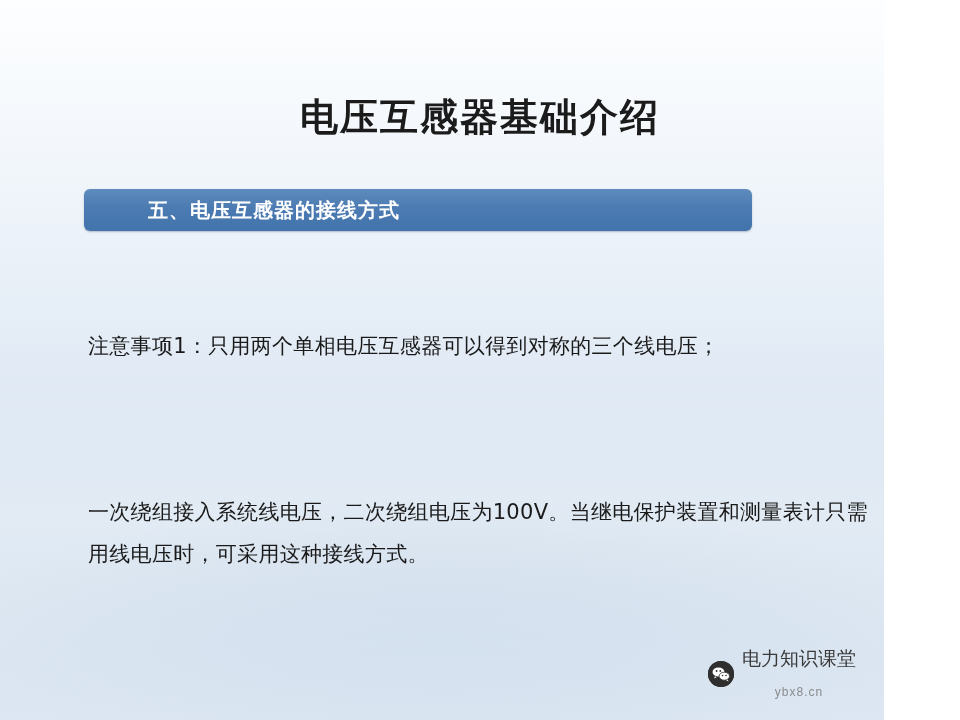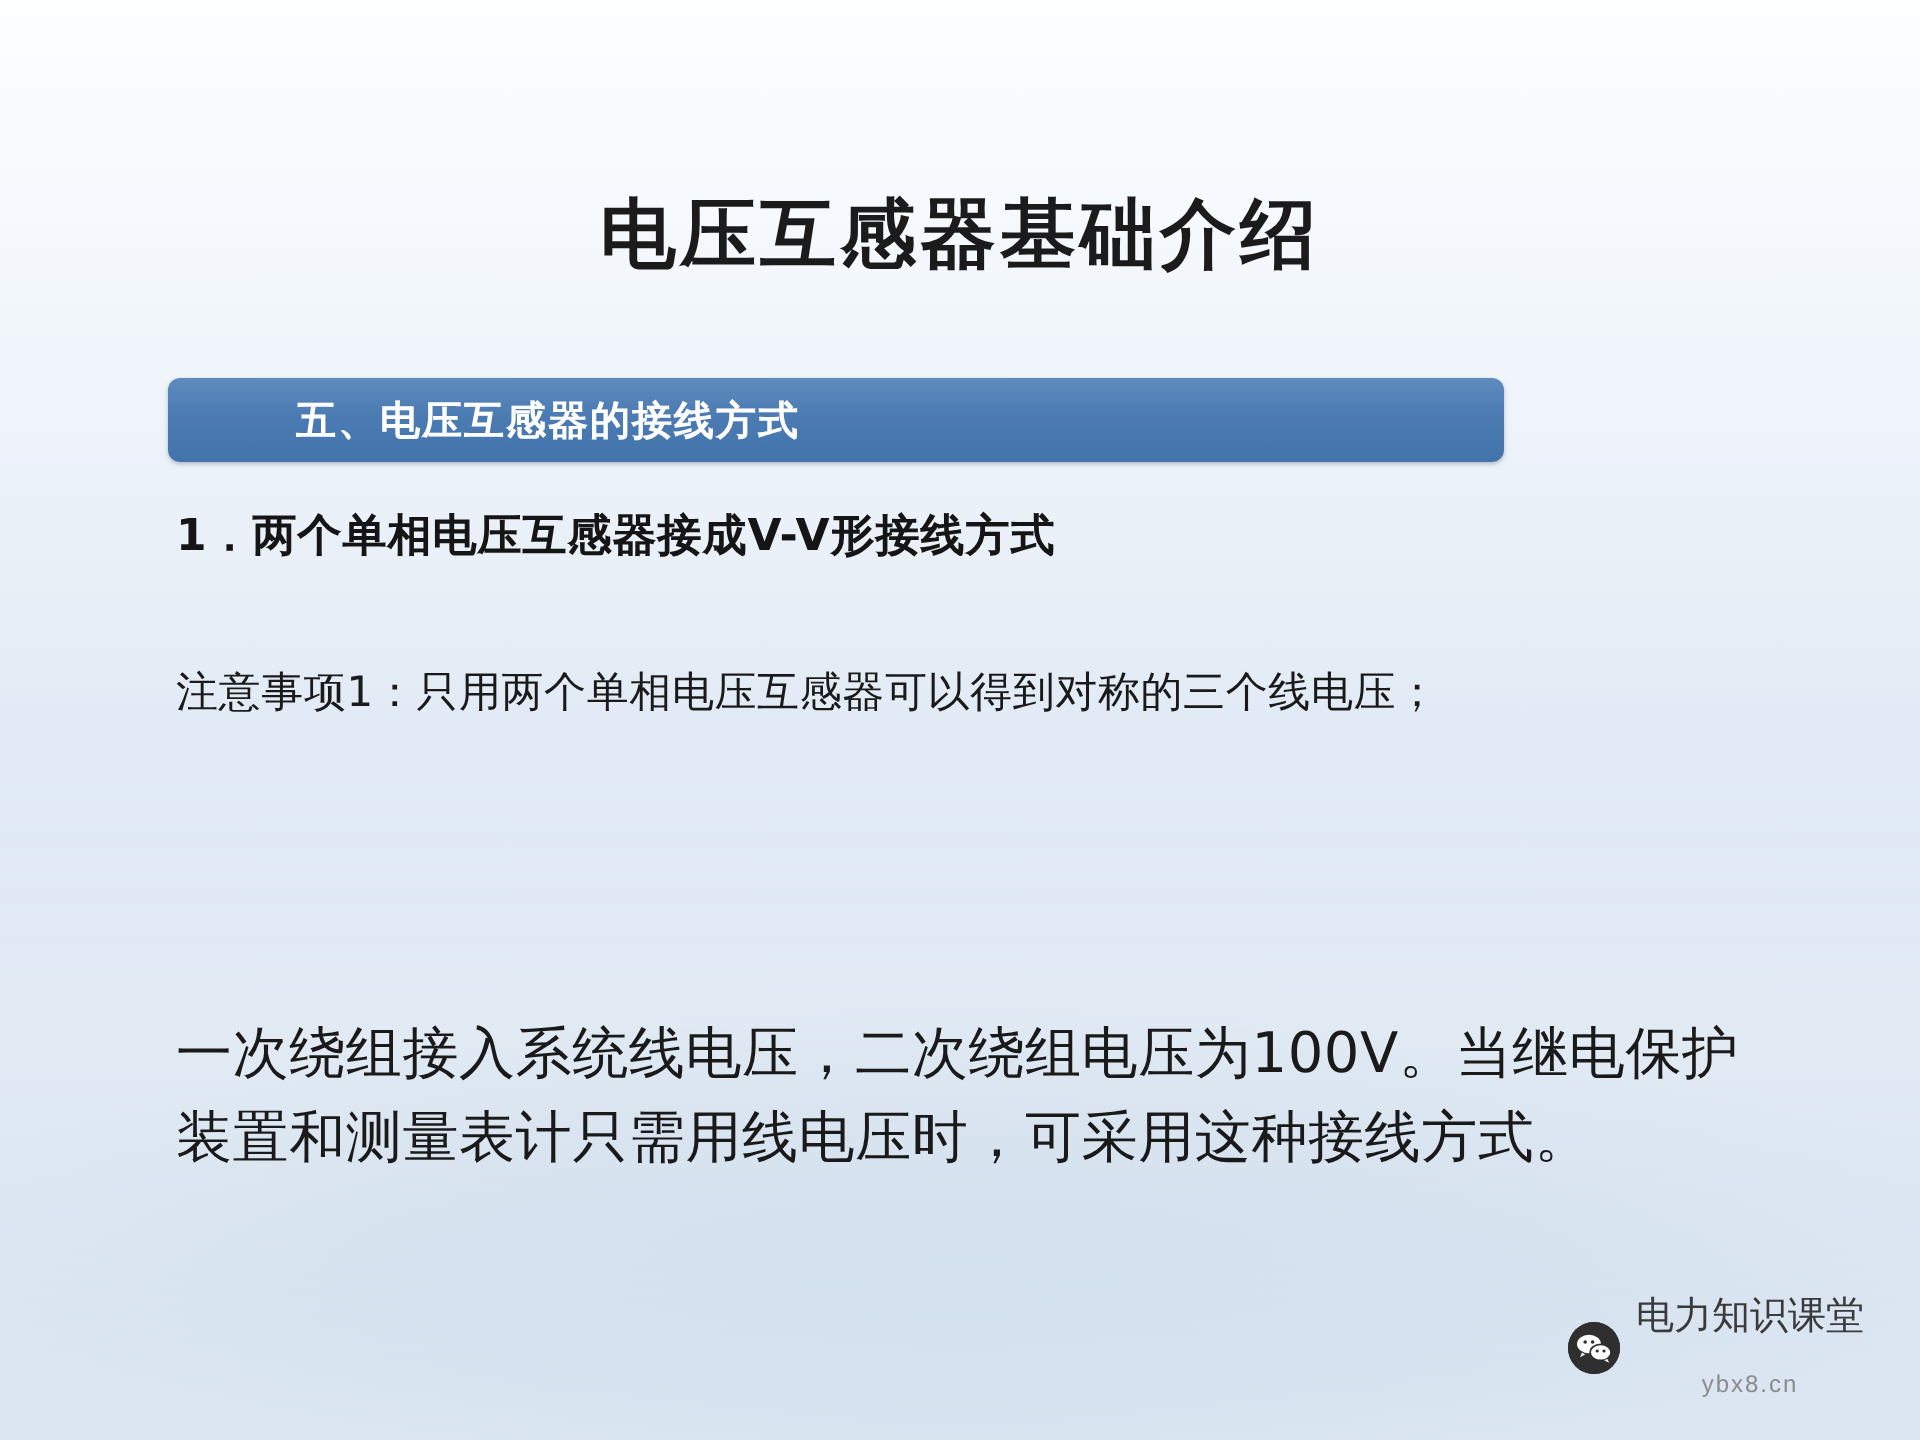--- a/index.html
+++ b/index.html
@@ -7,21 +7,21 @@
     padding: 0;
   }
   body {
     width: 960px;
     height: 720px;
     font-family: "Liberation Sans", sans-serif;
     overflow: hidden;
   }
   .slide {
     position: relative;
-    width: 960px;
+    width: 884px;
     height: 720px;
     box-sizing: border-box;
     background:
       radial-gradient(ellipse 120% 60% at 50% 105%, rgba(150,178,208,0.85) 0%, rgba(150,178,208,0.0) 60%),
       linear-gradient(180deg, #fdfeff 0%, #f4f8fc 18%, #e9f0f8 38%, #dfe9f4 55%, #d2e0ee 72%, #c2d4e7 88%, #b5c9e0 100%);
     overflow: hidden;
   }
   .slide::after {
     content: "";
     position: absolute;
@@ -92,24 +92,24 @@
     position: absolute;
     top: 438px;
     left: 88px;
     font-size: 21px;
     color: #1a1a1a;
     letter-spacing: 0.3px;
     font-family: "DejaVu Sans", "Liberation Sans", sans-serif;
   }
   .note-2-body {
     position: absolute;
-    top: 506px;
+    top: 491px;
     left: 88px;
     width: 800px;
-    font-size: 28px;
+    font-size: 21px;
     line-height: 42px;
     color: #1a1a1a;
     letter-spacing: 0.3px;
     font-family: "DejaVu Sans", "Liberation Sans", sans-serif;
   }
   .footer {
     position: absolute;
     right: 28px;
     bottom: 22px;
     display: flex;
@@ -151,21 +151,20 @@
 
 <div class="slide">
   <div class="slide-inner">
 
     <div class="title">电压互感器基础介绍</div>
 
     <div class="section-bar">
       <div class="section-bar-text">五、电压互感器的接线方式</div>
     </div>
 
-    <div class="heading-1">1．两个单相电压互感器接成V-V形接线方式</div>
 
     <div class="note-1">注意事项1：只用两个单相电压互感器可以得到对称的三个线电压；</div>
 
 
     <div class="note-2-body">一次绕组接入系统线电压，二次绕组电压为100V。当继电保护装置和测量表计只需用线电压时，可采用这种接线方式。</div>
 
     <div class="footer">
       <span class="wechat-icon">
         <svg width="26" height="26" viewBox="0 0 26 26" aria-hidden="true">
           <circle cx="13" cy="13" r="13" fill="#2f2f2f"></circle>

